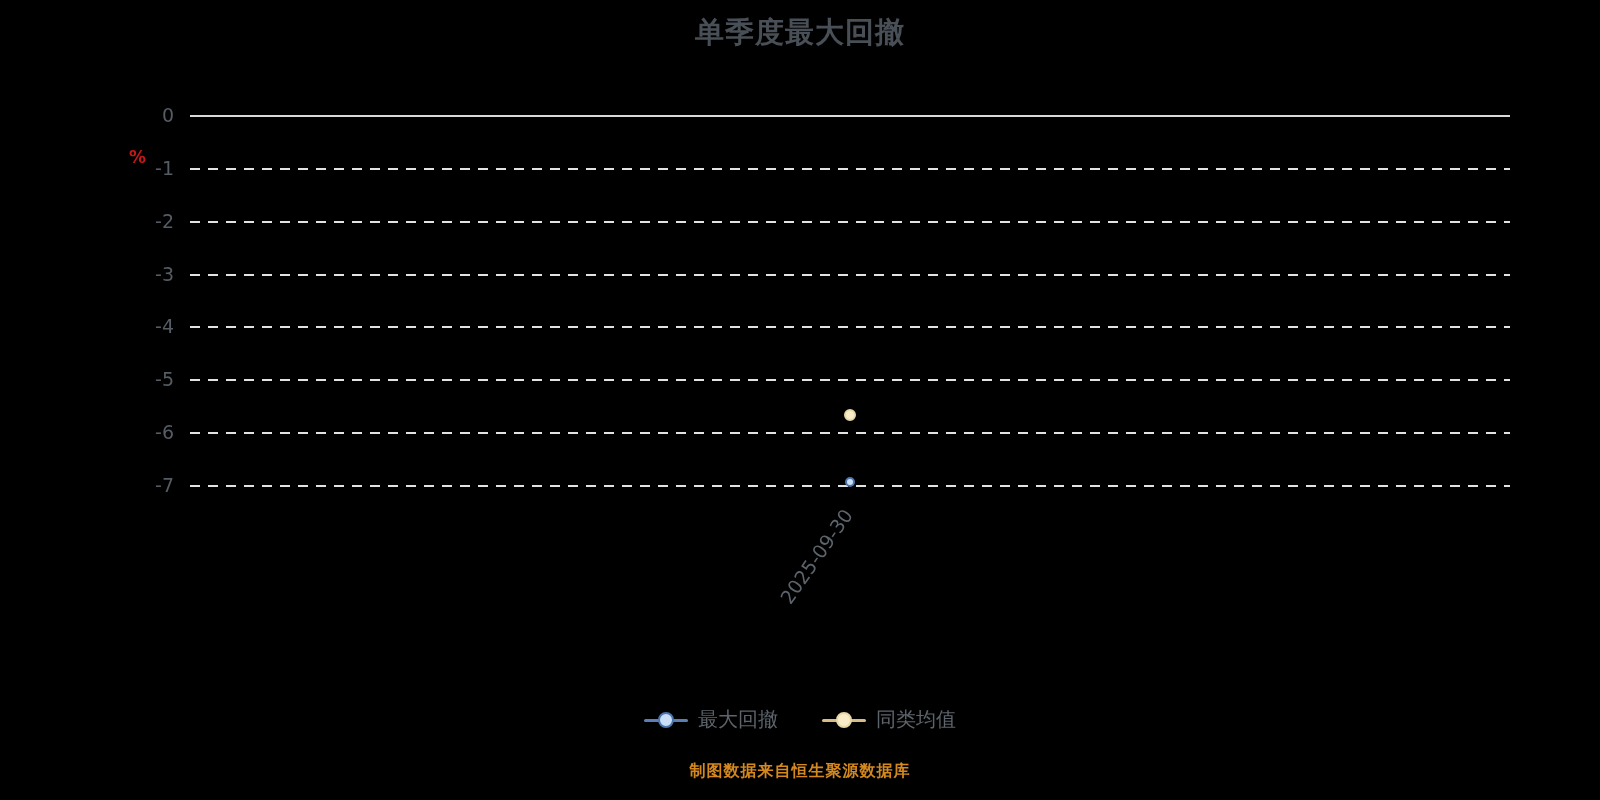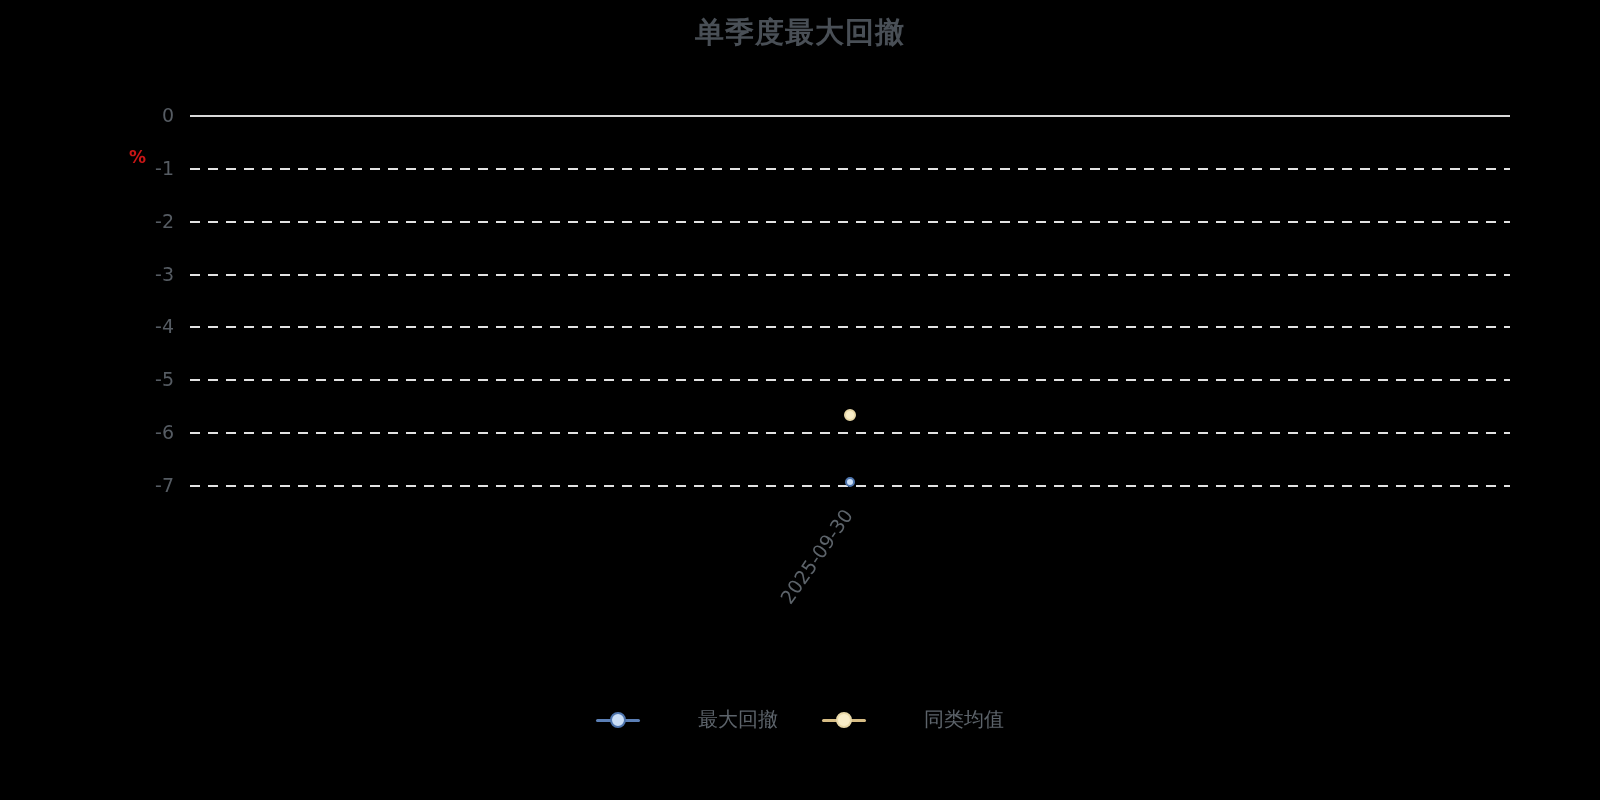--- a/index.html
+++ b/index.html
@@ -43,21 +43,21 @@
     display:flex;justify-content:center;align-items:center;gap:44px;
   }
   .legend-item{display:flex;align-items:center;gap:10px;cursor:pointer;}
   .lmarker{position:relative;width:44px;height:18px;display:inline-block;}
   .lline{position:absolute;left:0;top:8px;width:100%;height:3px;border-radius:2px;}
   .lcircle{
     position:absolute;left:50%;top:50%;transform:translate(-50%,-50%);
     width:16px;height:16px;border-radius:50%;border:2px solid transparent;
     box-sizing:border-box;
   }
-  .ltext{font-size:20px;color:#5d646b;margin-left:48px;}
+  .ltext{font-size:20px;color:#5d646b;}
   .source{
     position:absolute;top:761px;left:0;width:100%;text-align:center;
     color:#d4881e;font-size:16px;font-weight:bold;letter-spacing:1px;
   }
 </style>
 </head>
 <body>
 
 <div class="stage">
 
@@ -99,15 +99,16 @@
     </div>
     <div class="legend-item">
       <span class="lmarker">
         <span class="lline" style="background: rgb(215, 189, 133);"></span>
         <span class="lcircle" style="background: rgb(248, 237, 200); border-color: rgb(232, 216, 168);"></span>
       </span>
       <span class="ltext">同类均值</span>
     </div>
   </div>
 
+  <div class="source">制图数据来自恒生聚源数据库</div>
 
 <div class="xtick" style="left: 718px; top: 500px;">2025-09-30</div>
   </div>
 
 </body></html>

